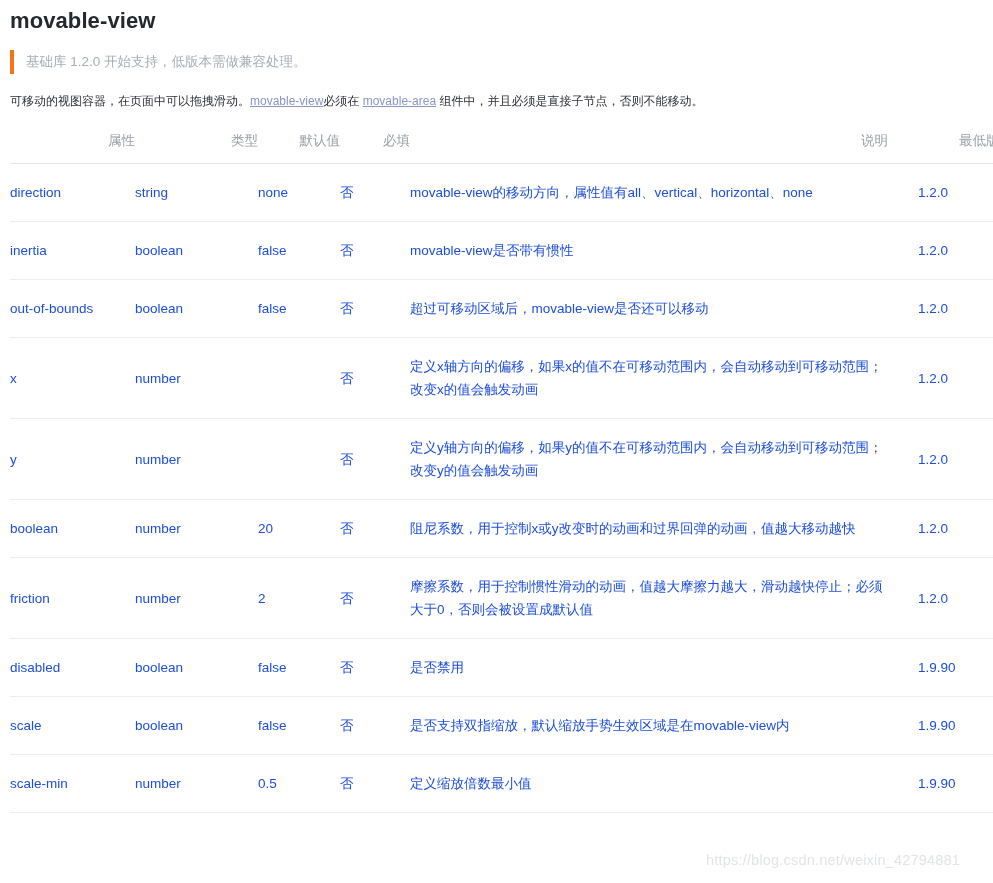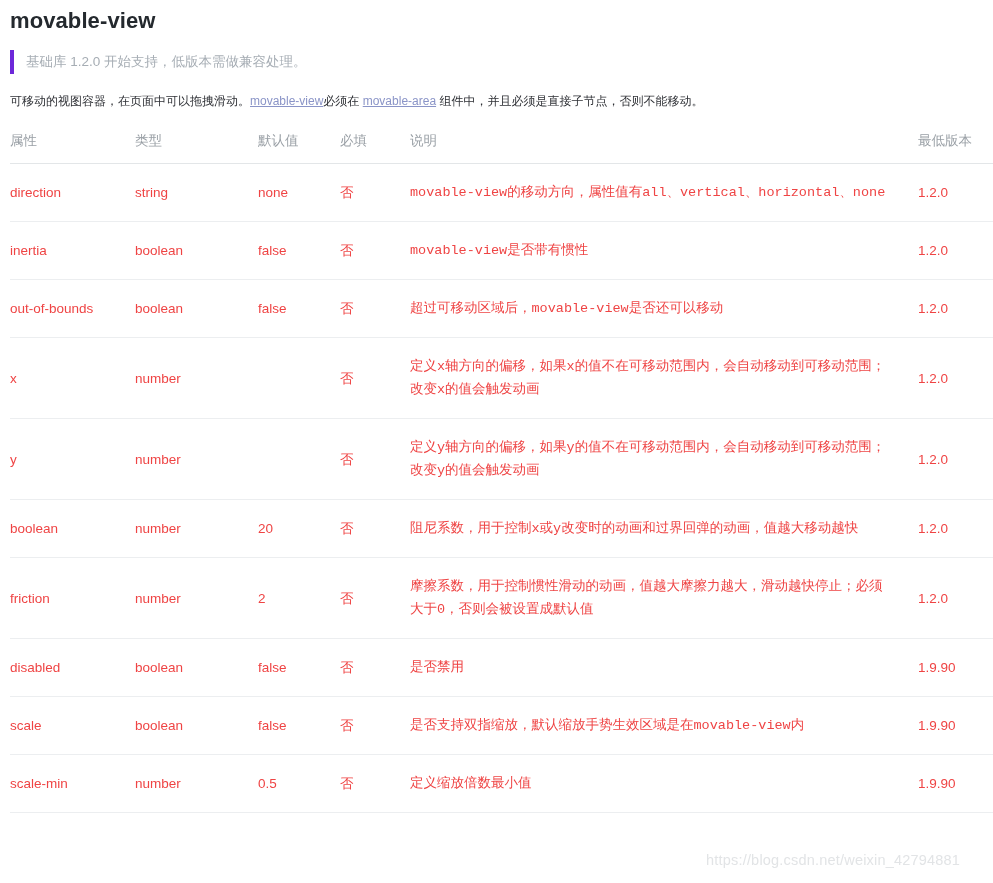--- a/index.html
+++ b/index.html
@@ -27,21 +27,21 @@
     color: #24292e;
     margin: 0;
     padding: 6px 0 0 0;
     line-height: 30px;
     letter-spacing: 0.1px;
   }
   
   .note {
     margin: 14px 0 0 0;
     padding: 1px 0 1px 12px;
-    border-left: 4px solid #6d28d9;
+    border-left: 4px solid #f97316;
     color: #a6adb4;
     font-size: 13.5px;
     line-height: 22px;
   }
   
   .intro {
     margin: 16px 0 0 0;
     font-size: 12px;
     line-height: 22px;
     color: #2f3136;
@@ -51,44 +51,44 @@
   }
   
   table.api {
     width: 973px;
     border-collapse: collapse;
     margin-top: 20px;
     font-size: 13.5px;
     table-layout: fixed;
   }
   table.api th {
-    text-align: left;
+    text-align: right;
     font-weight: normal;
     color: #9aa0a6;
     font-size: 13.5px;
     padding: 0 0 13px 0;
     vertical-align: bottom;
     border-bottom: 1px solid #e3e6e8;
   }
   table.api td {
     padding: 17px 0 17px 0;
     vertical-align: middle;
     border-bottom: 1px solid #eceef0;
-    color: #ef4444;
+    color: #1d4ed8;
     line-height: 23px;
   }
   table.api tr:last-child td {
     border-bottom: 1px solid #eceef0;
   }
   
   .c-attr  { width: 125px; padding-right: 8px; }
   .c-type  { width: 123px; }
   .c-def   { width: 82px; }
   .c-req   { width: 70px; }
-  .c-desc  { width: 478px; padding-right: 30px !important; font-family: Liberation Mono, monospace; }
+  .c-desc  { width: 478px; padding-right: 30px !important; }
   .c-ver   { width: 95px; text-align: left; }
   td.c-desc { padding-right: 32px; }
   td.c-ver {
     color: #8a94c7;
   }
   th.c-ver {
     text-align: left;
     padding-left: 0;
   }
   

